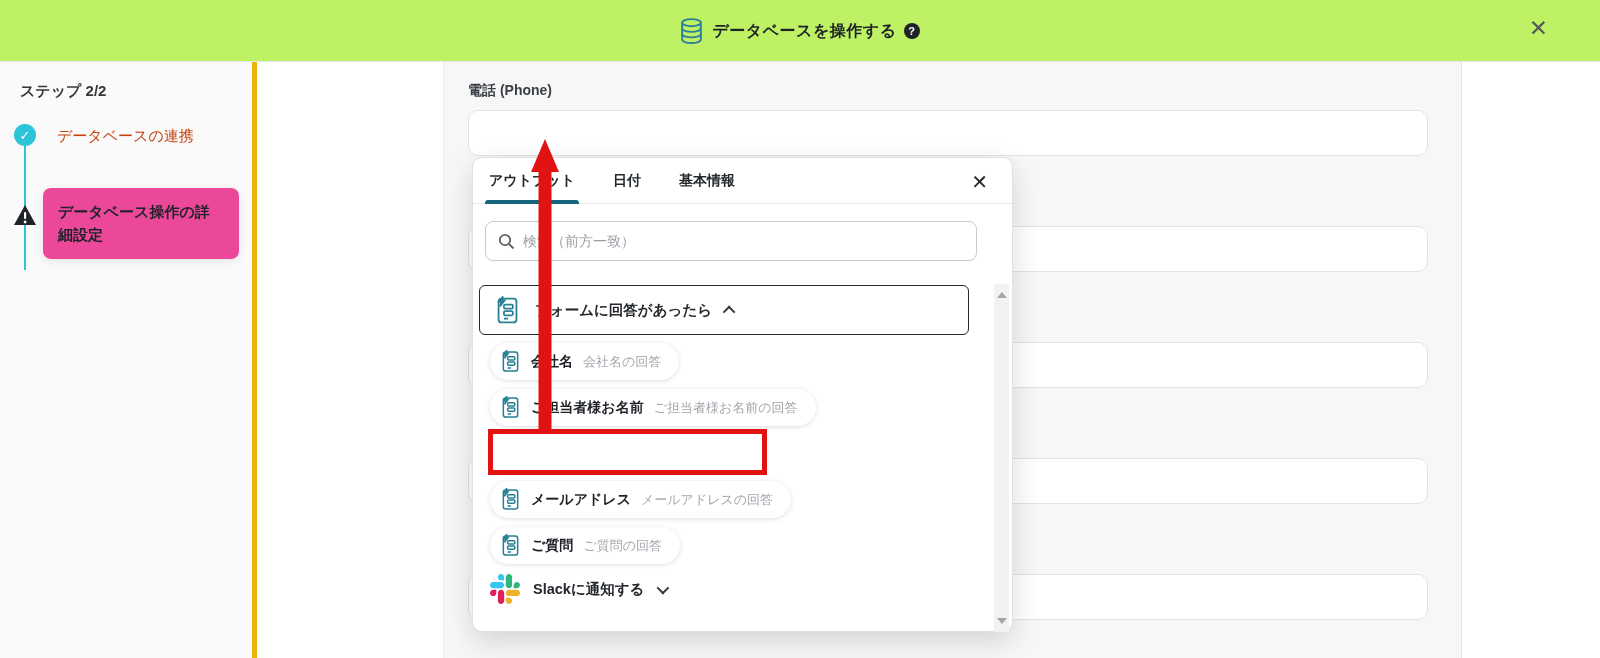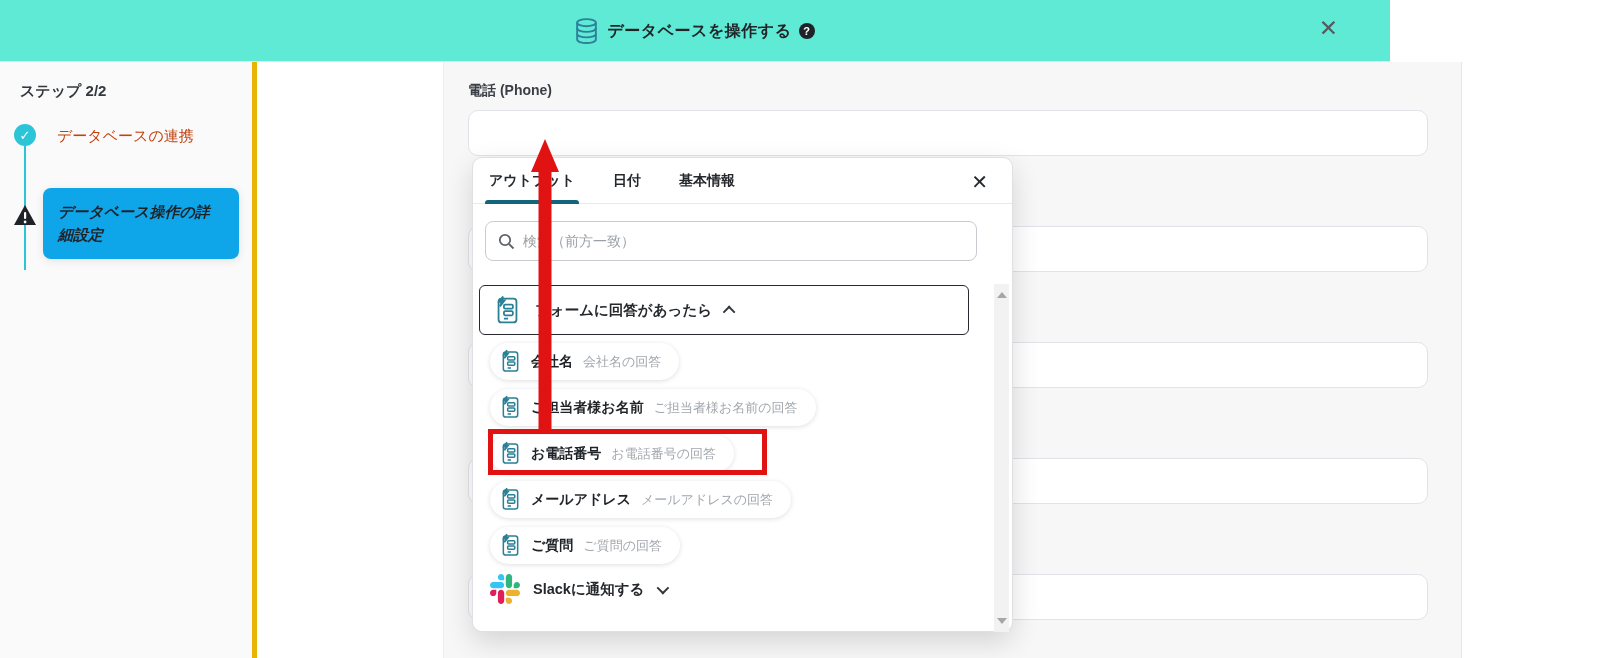--- a/index.html
+++ b/index.html
@@ -1,21 +1,21 @@
 <!DOCTYPE html>
 <html><head>
 <meta charset="utf-8">
 <style>
   * { margin:0; padding:0; box-sizing:border-box; }
   html,body { width:1600px; height:658px; background:#fff; overflow:hidden;
               font-family:"Liberation Sans","DejaVu Sans",sans-serif; }
 
   
-  .modal-header { position:absolute; left:0; top:0; width:1390px; height:62px;
-                  background:#5eead4; border-bottom:1px solid #e8e8ea; z-index:20; }
+  .modal-header { position:absolute; left:0; top:0; width:1600px; height:62px;
+                  background:#bef264; border-bottom:1px solid #e8e8ea; z-index:20; }
   .title-group { position:absolute; left:0; right:0; top:0; height:62px;
                  display:flex; align-items:center; justify-content:center; gap:9px; }
   .modal-title { font-size:16px; font-weight:bold; color:#1f2328; letter-spacing:.5px; }
   .help-badge { width:16px; height:16px; border-radius:50%; background:#1f2328; color:#fff;
                 font-size:11px; font-weight:bold; display:inline-flex; align-items:center;
                 justify-content:center; margin-left:-2px; }
   .header-close { position:absolute; right:52px; top:17px; font-size:23px; color:#55595e;
                   line-height:1; cursor:pointer; }
 
   
@@ -27,22 +27,22 @@
   .right-col { position:absolute; left:1462px; top:62px; width:138px; height:596px; background:#fff; }
 
   
   .step-header { position:absolute; left:20px; top:20px; font-size:15px; font-weight:bold; color:#33383d; }
   .step-check { position:absolute; left:14px; top:62px; width:22px; height:22px; border-radius:50%;
                 background:#2cc5d8; color:#fff; font-size:13px; display:flex; align-items:center;
                 justify-content:center; }
   .step1-label { position:absolute; left:57px; top:65px; font-size:15px; color:#c2410c; }
   .step-line { position:absolute; left:24px; top:84px; width:2px; height:124px; background:#2cc5d8; }
   .warn-icon { position:absolute; left:13px; top:142px; }
-  .step2-card { position:absolute; left:43px; top:126px; width:196px; background:#0ea5e9;
-                border-radius:8px; box-shadow:0 2px 10px rgba(0,0,0,.09); padding:12px 15px;font-style:italic; }
+  .step2-card { position:absolute; left:43px; top:126px; width:196px; background:#ec4899;
+                border-radius:8px; box-shadow:0 2px 10px rgba(0,0,0,.09); padding:12px 15px; }
   .step2-label { font-size:15px; font-weight:bold; color:#1f2328; line-height:1.55; }
 
   
   .phone-label { position:absolute; left:468px; top:82px; font-size:14px; font-weight:600; color:#3a3f45; }
   .field { position:absolute; left:468px; width:960px; height:46px; background:#fff;
            border:1px solid #e2e3e8; border-radius:10px; }
 
   
   .popover { position:absolute; left:472px; top:157px; width:541px; height:475px; background:#fff;
              border:1px solid #e0e0e4; border-radius:10px;
@@ -204,33 +204,20 @@
           <rect x="8" y="8" width="7.5" height="3.4" rx="1"></rect>
         <rect x="8" y="13.6" width="7.5" height="3.4" rx="1"></rect>
           <line x1="8" y1="19.8" x2="11.5" y2="19.8"></line>
         <path d="M7.2 1.2 L4 5.8 h2.2 L4.6 9.6 8.6 4.6 H6.4 Z" fill="#fff"></path>
       </svg>
       </span>
     <span class="pill-name">ご担当者様お名前</span>
     <span class="pill-desc">ご担当者様お名前の回答</span>
   </div>
 
-  <div class="pill" style="top:277px">
-    <span class="icon">
-      <svg width="21" height="25" viewBox="0 0 22 26" fill="none" stroke="#2a8095" stroke-width="1.6">
-        <rect x="3.5" y="3" width="15" height="20" rx="2.5"></rect>
-          <rect x="8" y="8" width="7.5" height="3.4" rx="1"></rect>
-        <rect x="8" y="13.6" width="7.5" height="3.4" rx="1"></rect>
-          <line x1="8" y1="19.8" x2="11.5" y2="19.8"></line>
-        <path d="M7.2 1.2 L4 5.8 h2.2 L4.6 9.6 8.6 4.6 H6.4 Z" fill="#fff"></path>
-      </svg>
-      </span>
-    <span class="pill-name">お電話番号</span>
-    <span class="pill-desc">お電話番号の回答</span>
-  </div>
 
   <div class="pill" style="top:323px">
     <span class="icon">
       <svg width="21" height="25" viewBox="0 0 22 26" fill="none" stroke="#2a8095" stroke-width="1.6">
         <rect x="3.5" y="3" width="15" height="20" rx="2.5"></rect>
           <rect x="8" y="8" width="7.5" height="3.4" rx="1"></rect>
         <rect x="8" y="13.6" width="7.5" height="3.4" rx="1"></rect>
           <line x1="8" y1="19.8" x2="11.5" y2="19.8"></line>
         <path d="M7.2 1.2 L4 5.8 h2.2 L4.6 9.6 8.6 4.6 H6.4 Z" fill="#fff"></path>
       </svg>

